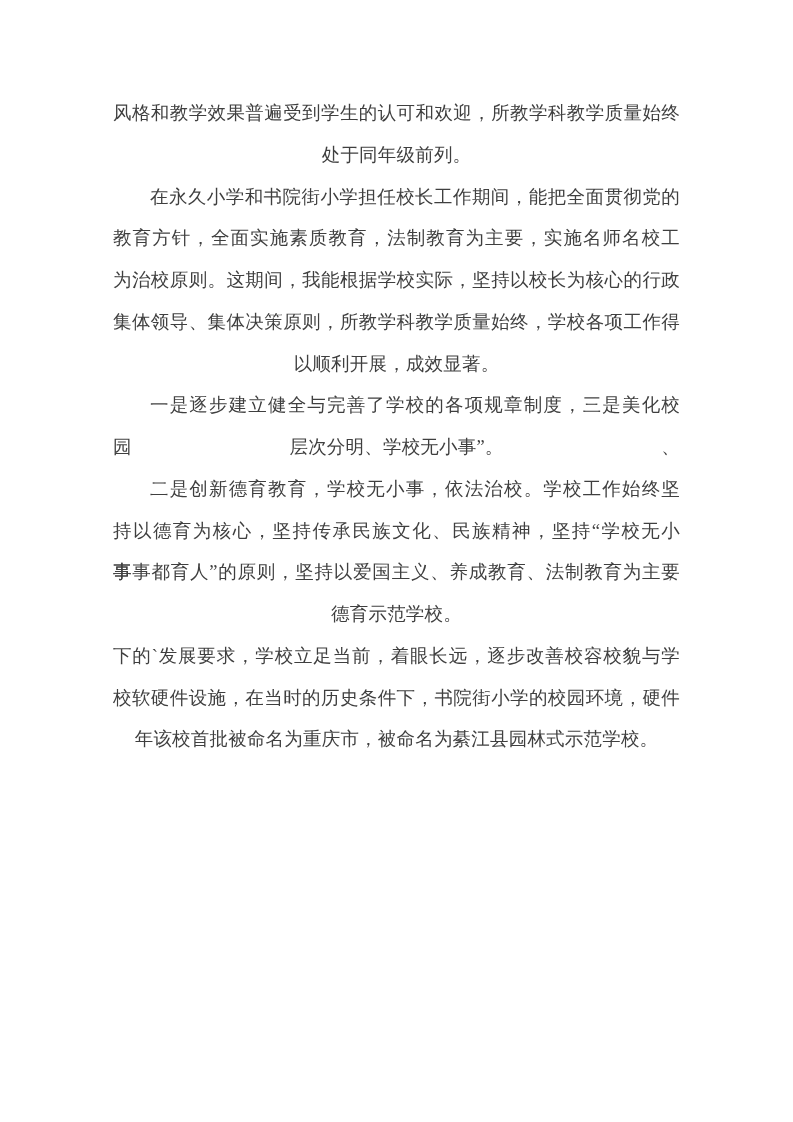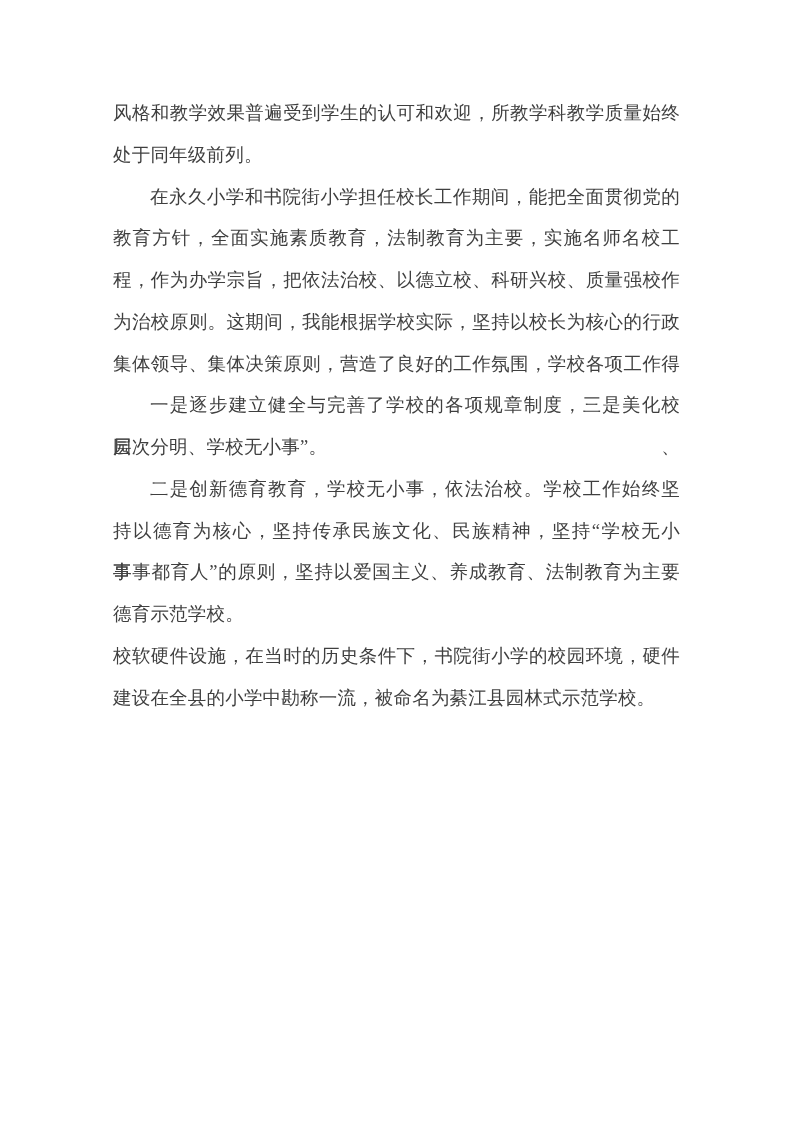--- a/index.html
+++ b/index.html
@@ -23,21 +23,21 @@
   }
   .para {
     margin: 0;
     padding: 0;
   }
   .line {
     font-size: 18.5px;
     line-height: 41.75px;
     height: 41.75px;
     white-space: nowrap;
-    text-align: left;
+    text-align: center;
     letter-spacing: 0.2px;
   }
   .line.just {
     white-space: normal;
     text-align: justify;
     text-align-last: justify;
     -moz-text-align-last: justify;
   }
   .line.indent {
     text-indent: 2em;
@@ -48,32 +48,33 @@
 
 <div class="page">
   <div class="text-block" style="color: rgb(63, 63, 63);">
       <div class="para">
         <div class="line just">风格和教学效果普遍受到学生的认可和欢迎，所教学科教学质量始终</div>
         <div class="line">处于同年级前列。</div>
       </div>
       <div class="para">
         <div class="line just indent">在永久小学和书院街小学担任校长工作期间，能把全面贯彻党的</div>
         <div class="line just">教育方针，全面实施素质教育，法制教育为主要，实施名师名校工</div>
-        <div class="line just">程，作为办学宗旨，把依法治校、以德立校、科研兴校、质量强校作</div>
         <div class="line just">为治校原则。这期间，我能根据学校实际，坚持以校长为核心的行政</div>
-        <div class="line just">集体领导、集体决策原则，营造了良好的工作氛围，学校各项工作得</div>
+        <div class="line just">集体领导、集体决策原则，所教学科教学质量始终，学校各项工作得</div>
+        <div class="line">以顺利开展，成效显著。</div>
       </div>
       <div class="para">
         <div class="line just indent">一是逐步建立健全与完善了学校的各项规章制度，三是美化校园、</div>
         <div class="line">层次分明、学校无小事”。</div>
       </div>
       <div class="para">
         <div class="line just indent">二是创新德育教育，学校无小事，依法治校。学校工作始终坚</div>
         <div class="line just">持以德育为核心，坚持传承民族文化、民族精神，坚持“学校无小事，</div>
         <div class="line just">事事都育人”的原则，坚持以爱国主义、养成教育、法制教育为主要</div>
         <div class="line">德育示范学校。</div>
       </div>
       <div class="para">
+        <div class="line just">下的`发展要求，学校立足当前，着眼长远，逐步改善校容校貌与学</div>
         <div class="line just">校软硬件设施，在当时的历史条件下，书院街小学的校园环境，硬件</div>
-        <div class="line">建设在全县的小学中勘称一流，被命名为綦江县园林式示范学校。</div>
+        <div class="line">年该校首批被命名为重庆市，被命名为綦江县园林式示范学校。</div>
       </div>
     </div>
 </div>
 
 </body></html>

